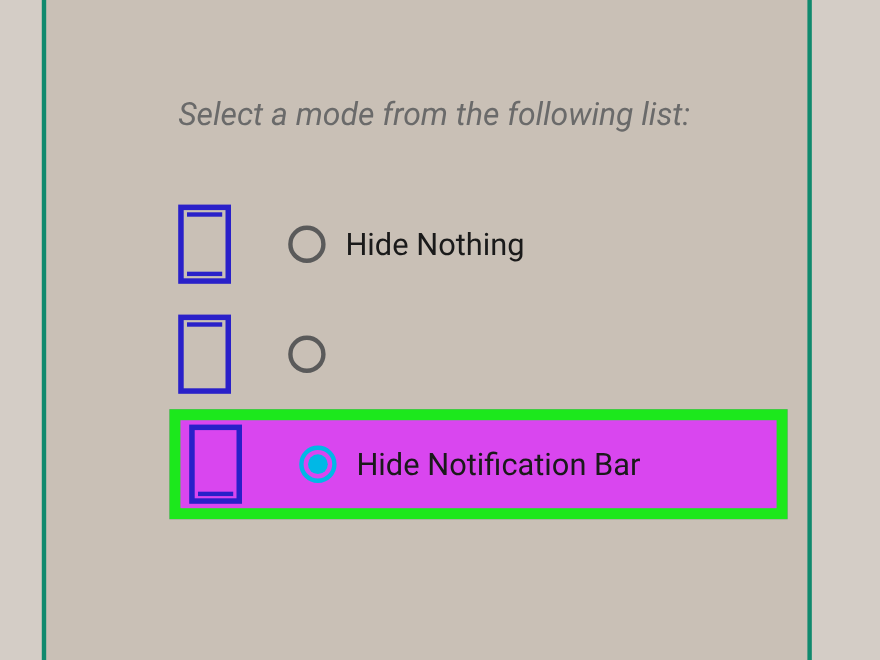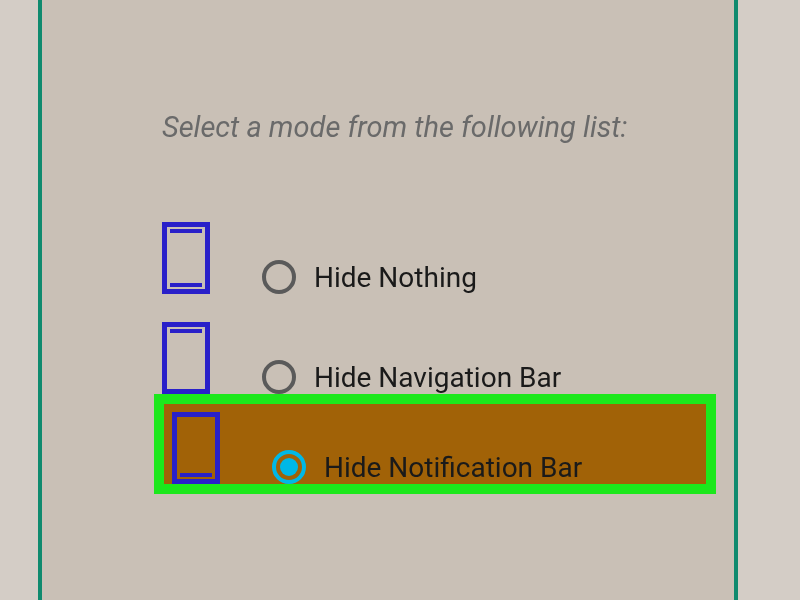--- a/index.html
+++ b/index.html
@@ -16,39 +16,39 @@
     }
     .panel {
       position: absolute;
       left: 38px;
       top: 0;
       width: 700px;
       height: 600px;
       border-left: 4px solid #0f8a6e;
       border-right: 4px solid #0f8a6e;
       background: #c9c0b6;
-      padding-top: 110px;
+      padding-top: 88px;
     }
     .instruction {
       font-size: 29px;
       font-style: italic;
       color: #6a6a6a;
       margin-left: 120px;
       margin-bottom: 50px;
     }
     .option-row {
       display: flex;
-      align-items: flex-end;
+      align-items: center;
       height: 100px;
       margin-left: 120px;
       margin-right: 40px;
       position: relative;
     }
     .option-row.highlighted {
-      background: #a16207;
+      background: #d946ef;
       border: 10px solid #1ce81c;
       margin-left: 112px;
       margin-right: 18px;
       padding-left: 8px;
     }
     .device-icon {
       width: 48px;
       height: 72px;
       border: 5px solid #2920c9;
       position: relative;
@@ -112,21 +112,20 @@
     </div>
     <div class="radio"></div>
     <div class="option-label">Hide Nothing</div>
   </div>
 
   <div class="option-row">
     <div class="device-icon">
       <div class="top-bar"></div>
     </div>
     <div class="radio"></div>
-    <div class="option-label">Hide Navigation Bar</div>
   </div>
 
 
   <div class="option-row highlighted">
     <div class="device-icon">
       <div class="bottom-bar"></div>
     </div>
     <div class="radio selected"></div>
     <div class="option-label">Hide Notification Bar</div>
   </div>

